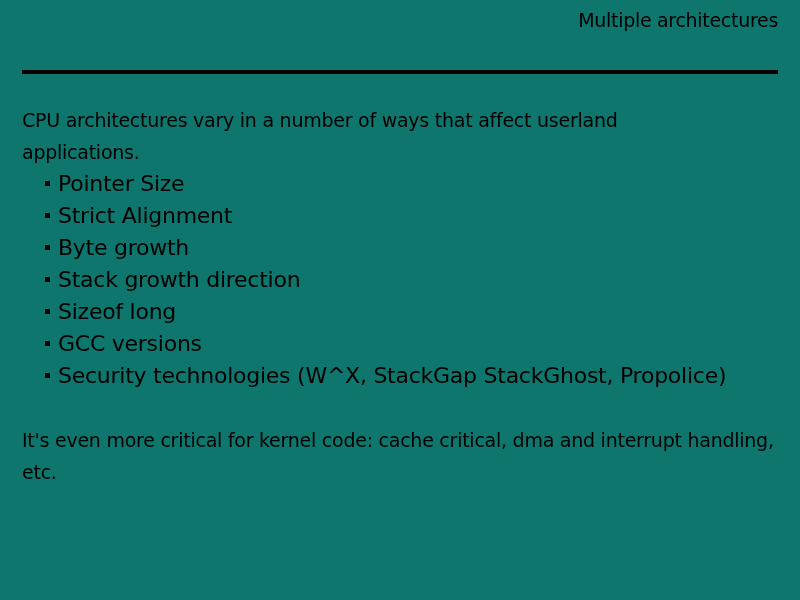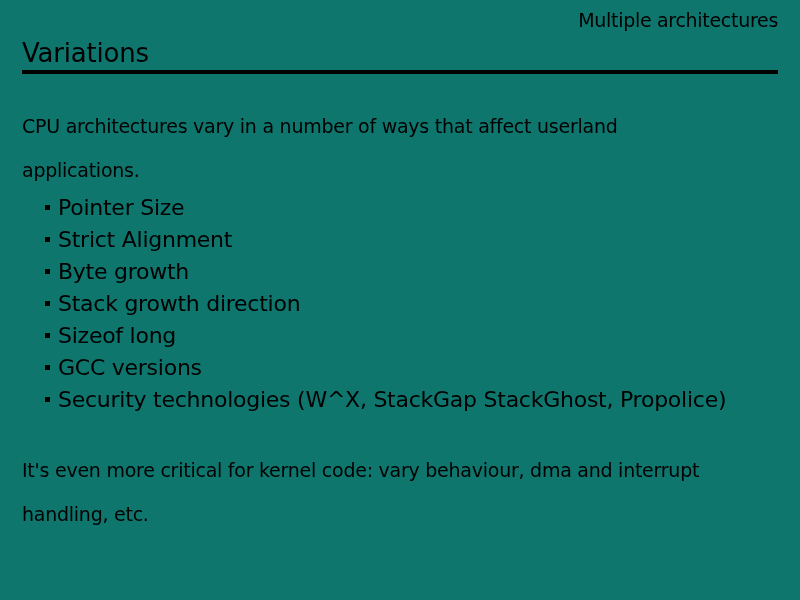--- a/index.html
+++ b/index.html
@@ -58,21 +58,21 @@
 
   
   .slide-body {
     position: absolute;
     left: 22px;
     top: 104px;
     width: 756px;
   }
   .para {
     font-size: 19px;
-    line-height: 44px;
+    line-height: 32px;
     letter-spacing: -0.25px;
     margin: 0;
     max-width: 660px;
   }
   .para-intro {
     max-width: 655px;
   }
   .para-outro {
     margin-top: 32px;
     max-width: 752px;
@@ -100,21 +100,20 @@
     background: #000000;
   }
 </style>
 </head>
 <body>
 
 <div class="slide">
 
   <div class="slide-header">
     <div class="header-subtitle">Multiple architectures</div>
-    <div class="slide-title">Variations</div>
   </div>
 
   <div class="title-rule"></div>
 
   <div class="slide-body">
 
     <p class="para para-intro">CPU architectures vary in a number of ways that affect userland applications.</p>
 
     <ul class="bullet-list">
       <li class="bullet-item">
@@ -143,16 +142,16 @@
       <li class="bullet-item">
         <span class="bullet-marker"></span>
         <span>GCC versions</span>
       </li>
       <li class="bullet-item">
         <span class="bullet-marker"></span>
         <span>Security technologies (W^X, StackGap StackGhost, Propolice)</span>
       </li>
     </ul>
 
-    <p class="para para-outro">It's even more critical for kernel code: vary behaviour, dma and interrupt handling, etc.</p>
+    <p class="para para-outro">It's even more critical for kernel code: cache critical, dma and interrupt handling, etc.</p>
 
   </div>
 </div>
 
 </body></html>

